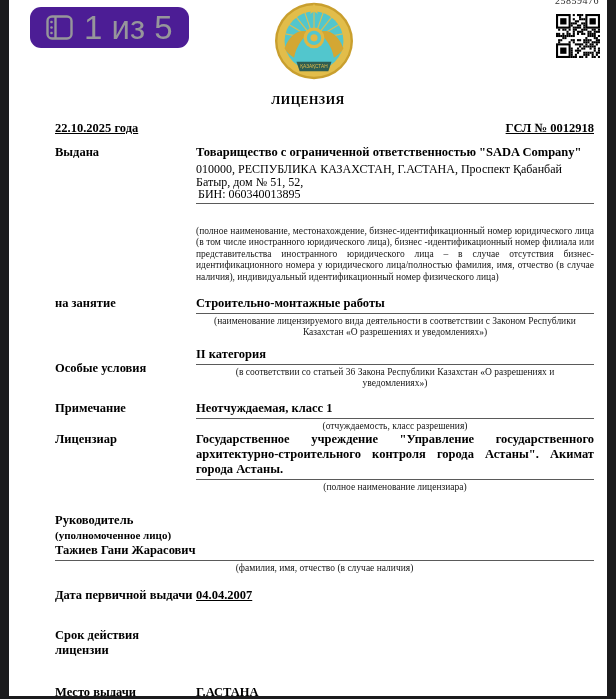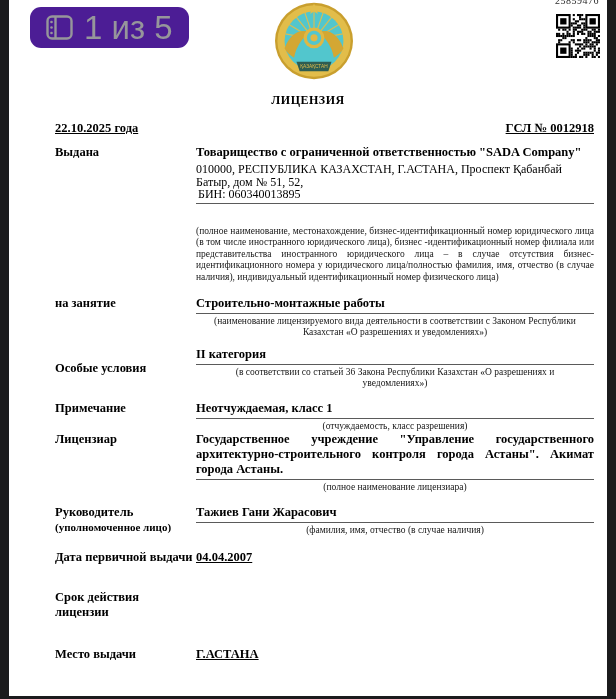--- a/index.html
+++ b/index.html
@@ -41,21 +41,21 @@
   .note.just{text-align:justify;margin-top:20px;}
   .note.center{text-align:center;padding-left:12px;padding-right:12px;}
   .u-ink{text-decoration:underline;}
   .lbl2{font-size:11px;font-weight:bold;line-height:15px;}
   .validity-lbl{width:110px;}
 
   .mt-act{margin-top:13px;}
   .mt-cond{margin-top:8px;align-items:center;}
   .mt-rem{margin-top:11px;}
   .mt-lic{}
-  .mt-head{margin-top:12px;}
+  .mt-head{margin-top:20px;flex-direction:column;}
   .mt-first{margin-top:13px;}
   .mt-valid{margin-top:25px;}
   .mt-place{margin-top:27px;}
 </style>
 </head>
 <body>
 
 <div class="frame">
   <div class="page">
 

